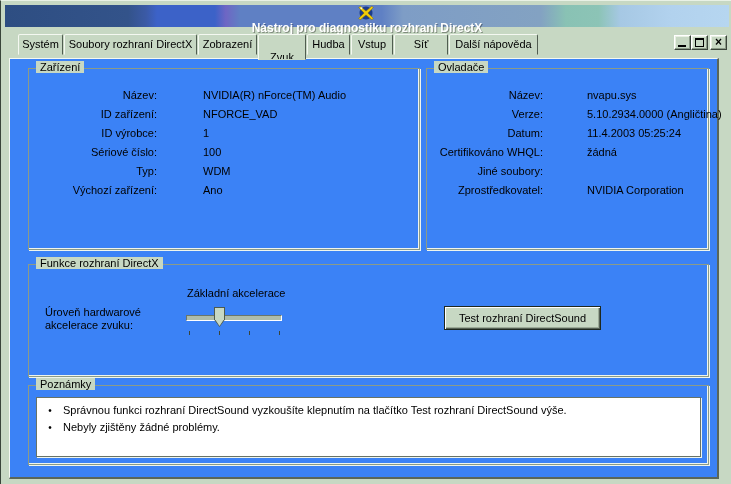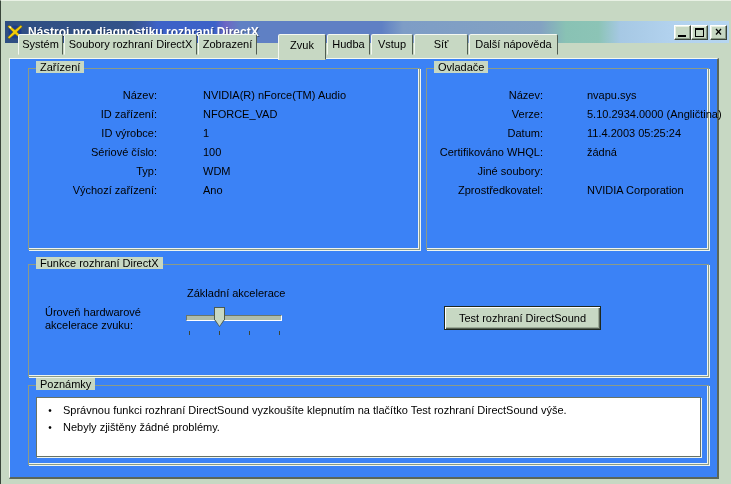--- a/index.html
+++ b/index.html
@@ -9,28 +9,29 @@
   .window {
     position:relative; width:731px; height:484px;
     background:#c7d8c3;
     border-left:1px solid #39453a;
     border-top:1px solid #e9f1e5;
     overflow:hidden;
   }
 
   
   .titlebar {
-    position:absolute; left:4px; top:20px; width:724px; height:22px;
+    position:absolute; left:4px; top:4px; width:724px; height:22px;
     display:flex; align-items:center;
     background:linear-gradient(90deg,
       #2e4e82 0%, #33538a 17%, #3b5aa6 19.5%,
       #3c62c8 21%, #3c62c8 29%, #6e66c4 30.5%,
       #5f80c4 32.5%, #5f80c4 52%, #7e9dc6 55%,
       #83a2c2 74%, #89c2b4 77.5%, #8cc4b6 82%,
       #a6c8e4 85%, #b2d2ee 92%, #b6d6f0 100%);
+    flex-direction:column;
   }
   .app-icon { width:16px; height:16px; margin:0 5px 0 2px; flex:0 0 auto; }
   .title-text {
     color:#fff; font-weight:bold; font-size:12px; white-space:nowrap;
     text-shadow:1px 1px 0 rgba(0,0,0,.35);
   }
   .win-buttons { margin-left:auto; margin-right:2px; display:flex; align-items:center; }
   .winbtn {
     position:relative; width:17px; height:15px; background:#c7d8c3;
     border:1px solid; border-color:#ffffff #3a443a #3a443a #ffffff;
@@ -47,21 +48,21 @@
     position:absolute; left:17px; top:33px; height:24px; z-index:5;
     display:flex; align-items:flex-start;
   }
   .tab {
     height:21px; margin-right:1px; padding-top:3px; text-align:center;
     background:#c7d8c3; white-space:nowrap; overflow:hidden;
     border:1px solid; border-color:#f4f8f1 #515d51 transparent #f4f8f1;
     border-radius:2px 2px 0 0; cursor:default;
   }
   .tab.active {
-    height:26px; margin-bottom:-2px; padding-top:4px; z-index:6; position:relative;margin-left:20px;
+    height:26px; margin-bottom:-2px; padding-top:16px; z-index:6; position:relative;
   }
   .tab:nth-child(1){width:45px}
   .tab:nth-child(2){width:133px}
   .tab:nth-child(3){width:59px}
   .tab:nth-child(4){width:48px}
   .tab:nth-child(5){width:43px}
   .tab:nth-child(6){width:42px}
   .tab:nth-child(7){width:54px}
   .tab:nth-child(8){width:89px}
 

